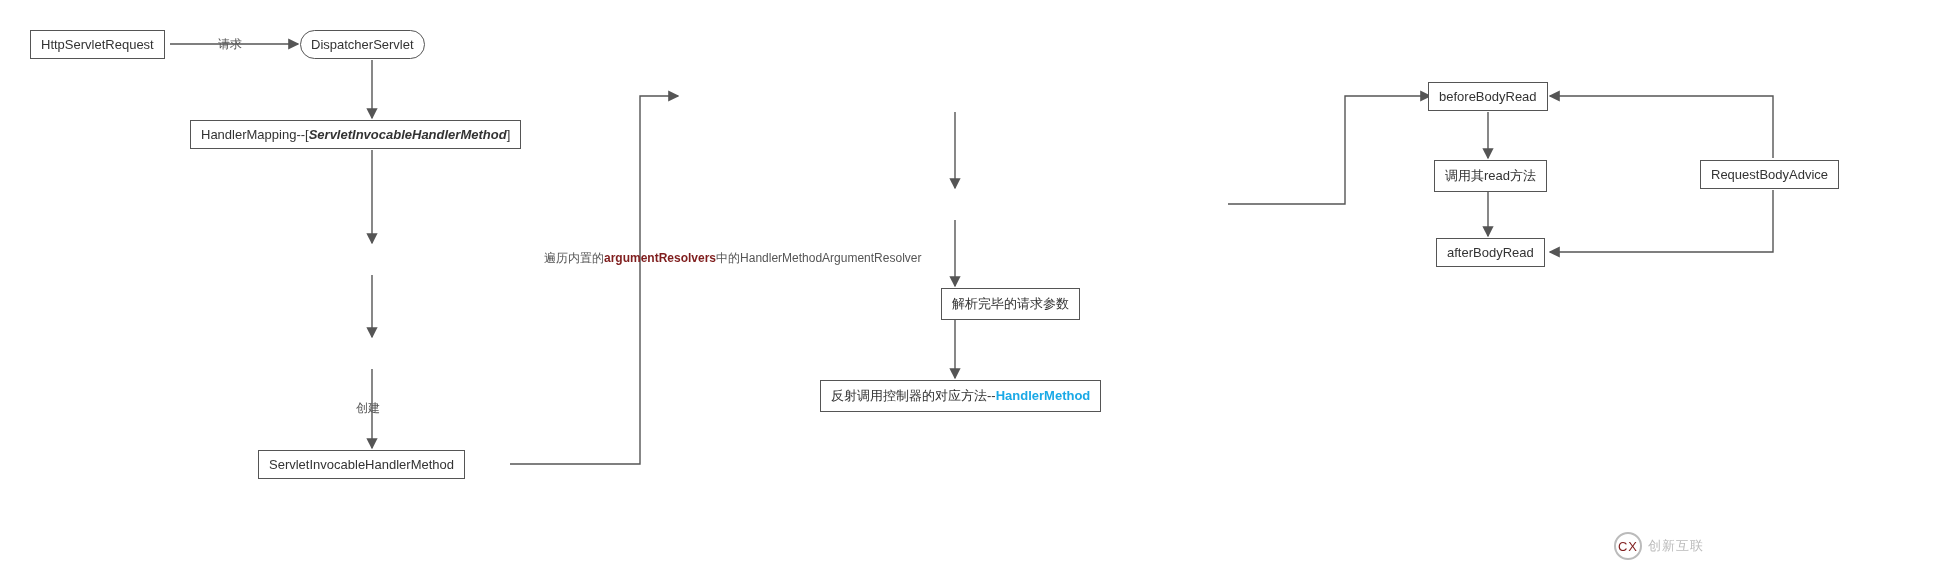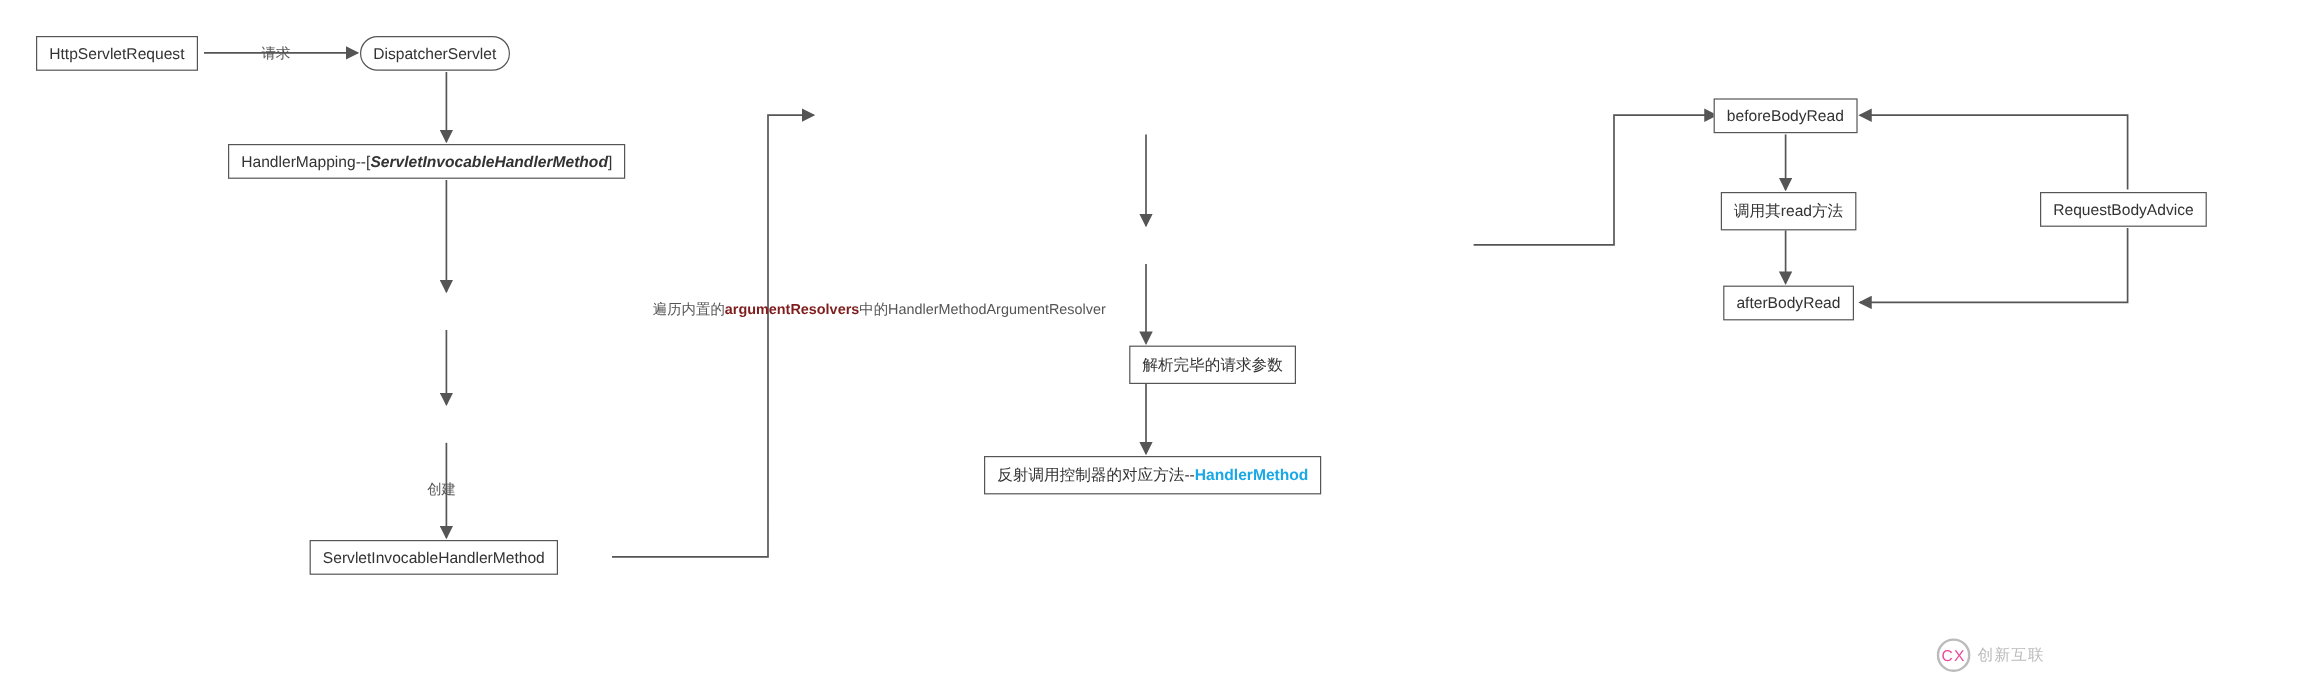--- a/index.html
+++ b/index.html
@@ -6,21 +6,21 @@
 .canvas{position:relative;width:1712px;height:566px}
 .node{position:absolute;border:1px solid #555;background:#fff;padding:6px 10px;text-align:center;white-space:nowrap}
 .pill{border-radius:16px}
 .label{position:absolute;font-size:12px;color:#555;white-space:nowrap}
 svg{position:absolute;top:0;left:0;width:1936px;height:566px;pointer-events:none}
 .arrow{stroke:#555;stroke-width:1.4;fill:none;marker-end:url(#ah)}
 .em-blue{color:#1aa9e6;font-weight:bold}
 .em-blue-it{color:#1aa9e6;font-weight:bold}
 .em-green{color:#7f1d1d;font-weight:bold}
 .watermark{position:absolute;right:8px;bottom:6px;font-size:13px;color:#bbb;letter-spacing:1px;display:flex;align-items:center;gap:6px}
-.watermark .logo{width:24px;height:24px;border:2px solid #bbb;border-radius:50%;display:flex;align-items:center;justify-content:center;font-size:13px;color:#ec4899}
+.watermark .logo{width:24px;height:24px;border:2px solid #bbb;border-radius:50%;display:flex;align-items:center;justify-content:center;font-size:13px;color:#7f1d1d}
 </style>
 </head>
 <body>
 <div class="canvas">
 
 <svg>
   <defs>
     <marker id="ah" markerWidth="8" markerHeight="8" refX="7" refY="4" orient="auto">
       <path d="M0,0 L8,4 L0,8 z" fill="#555"></path>
     </marker>

